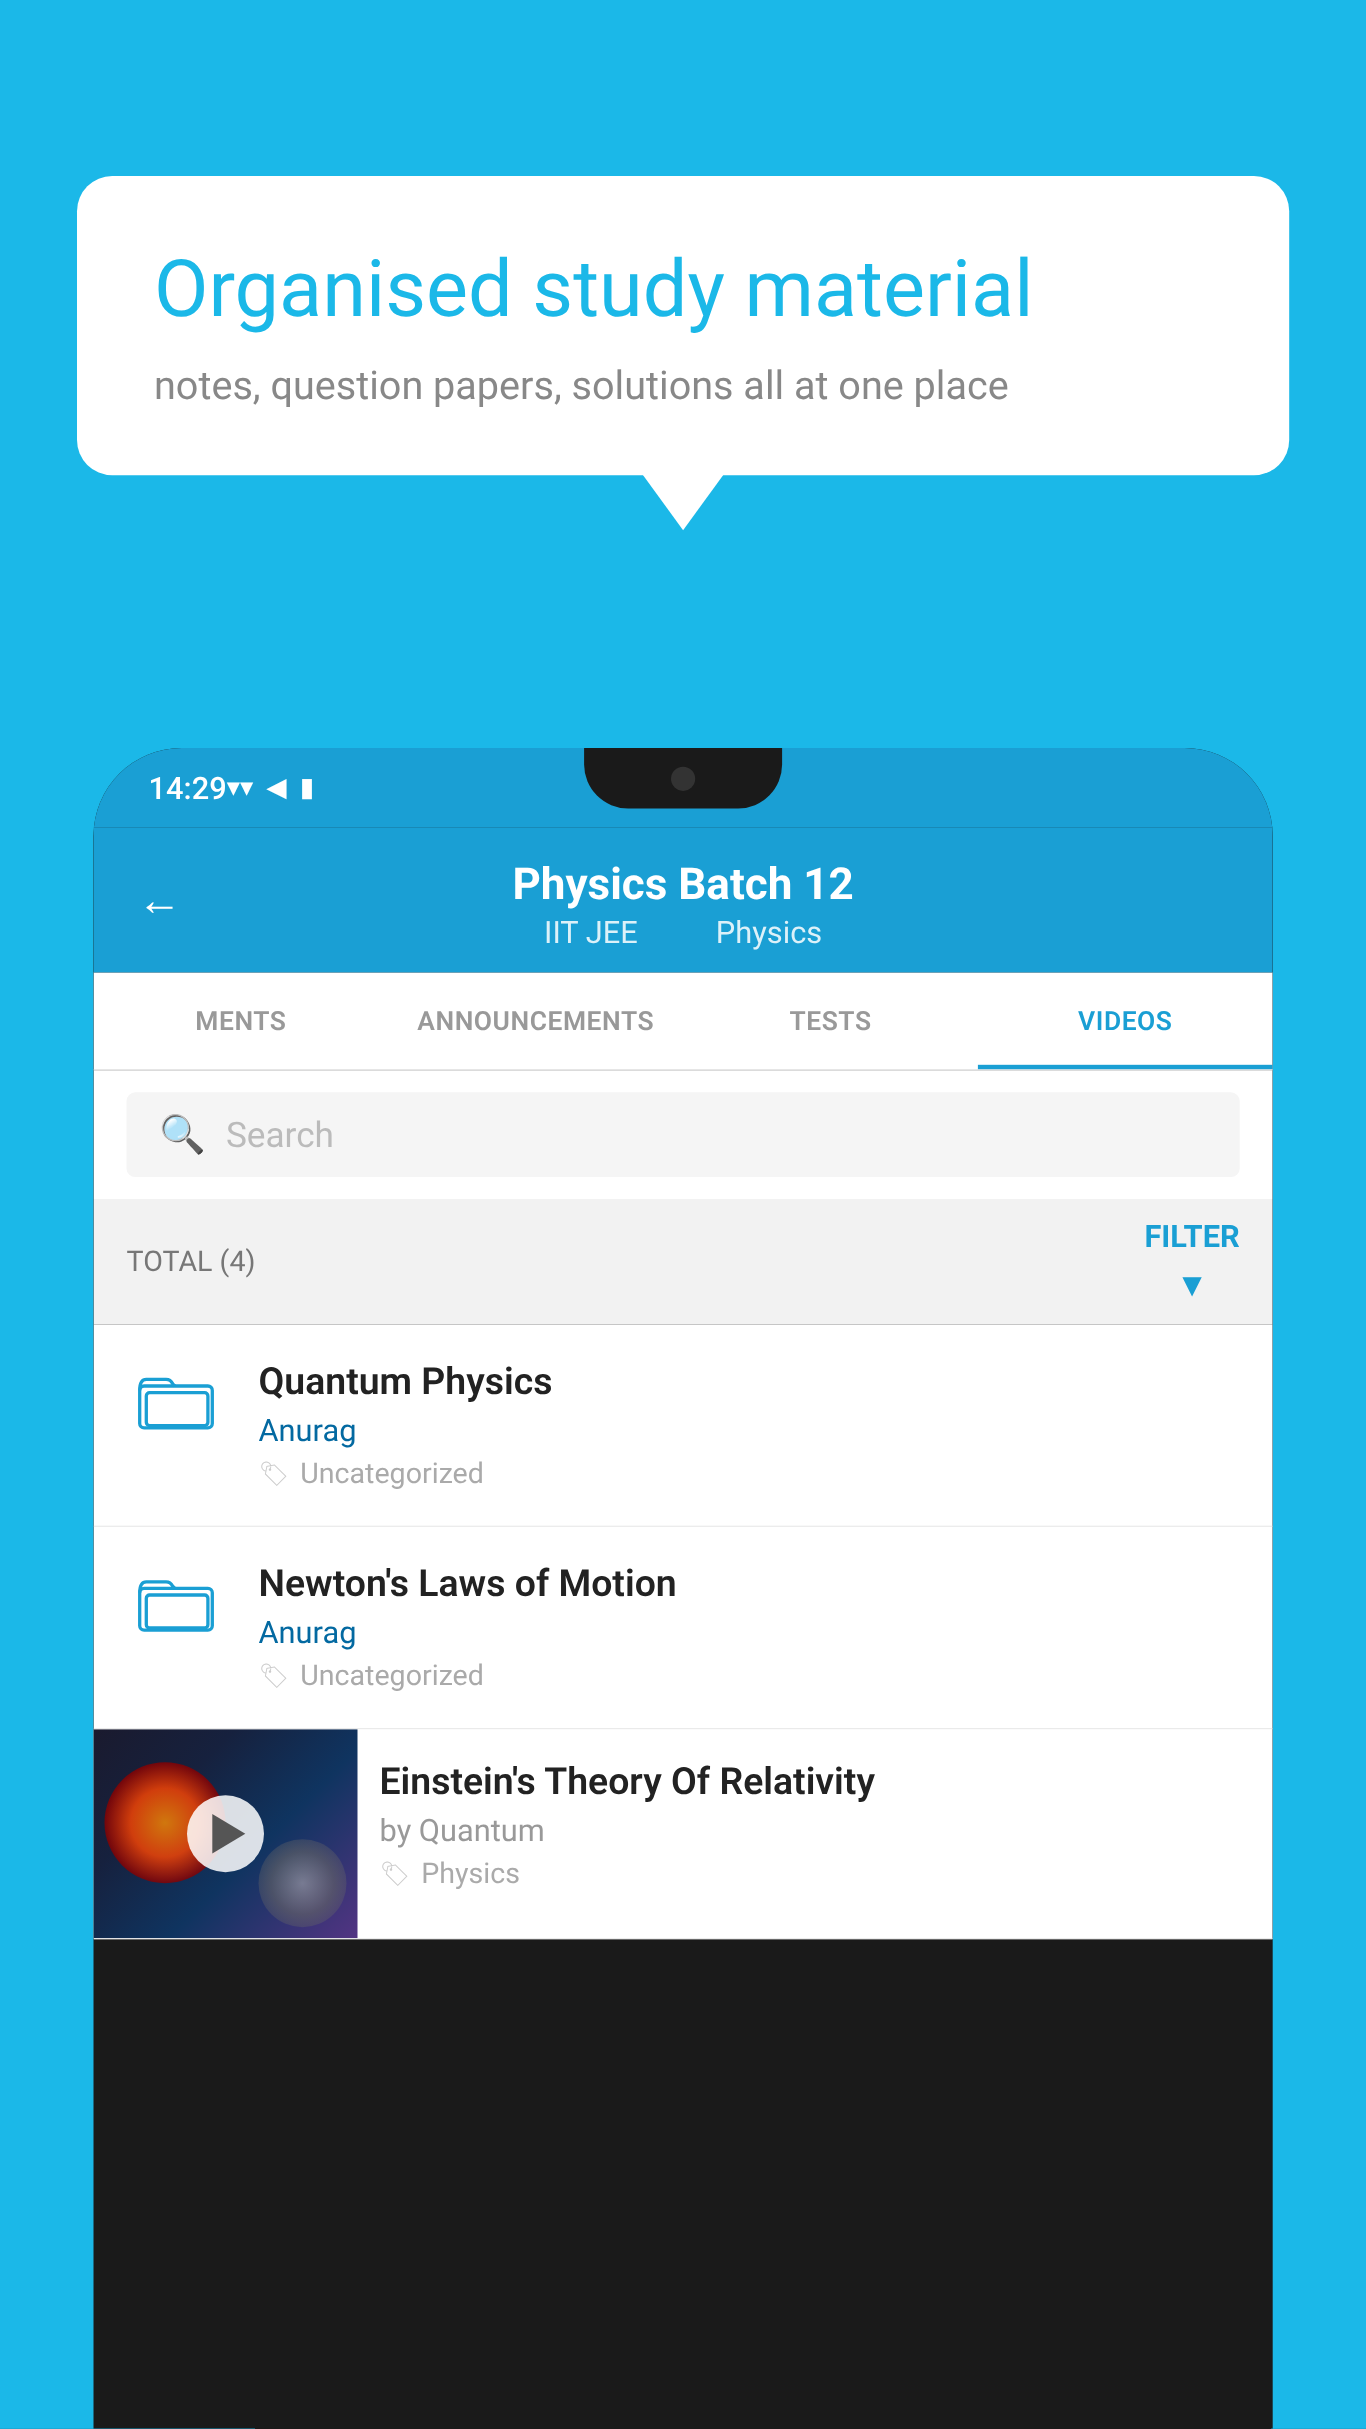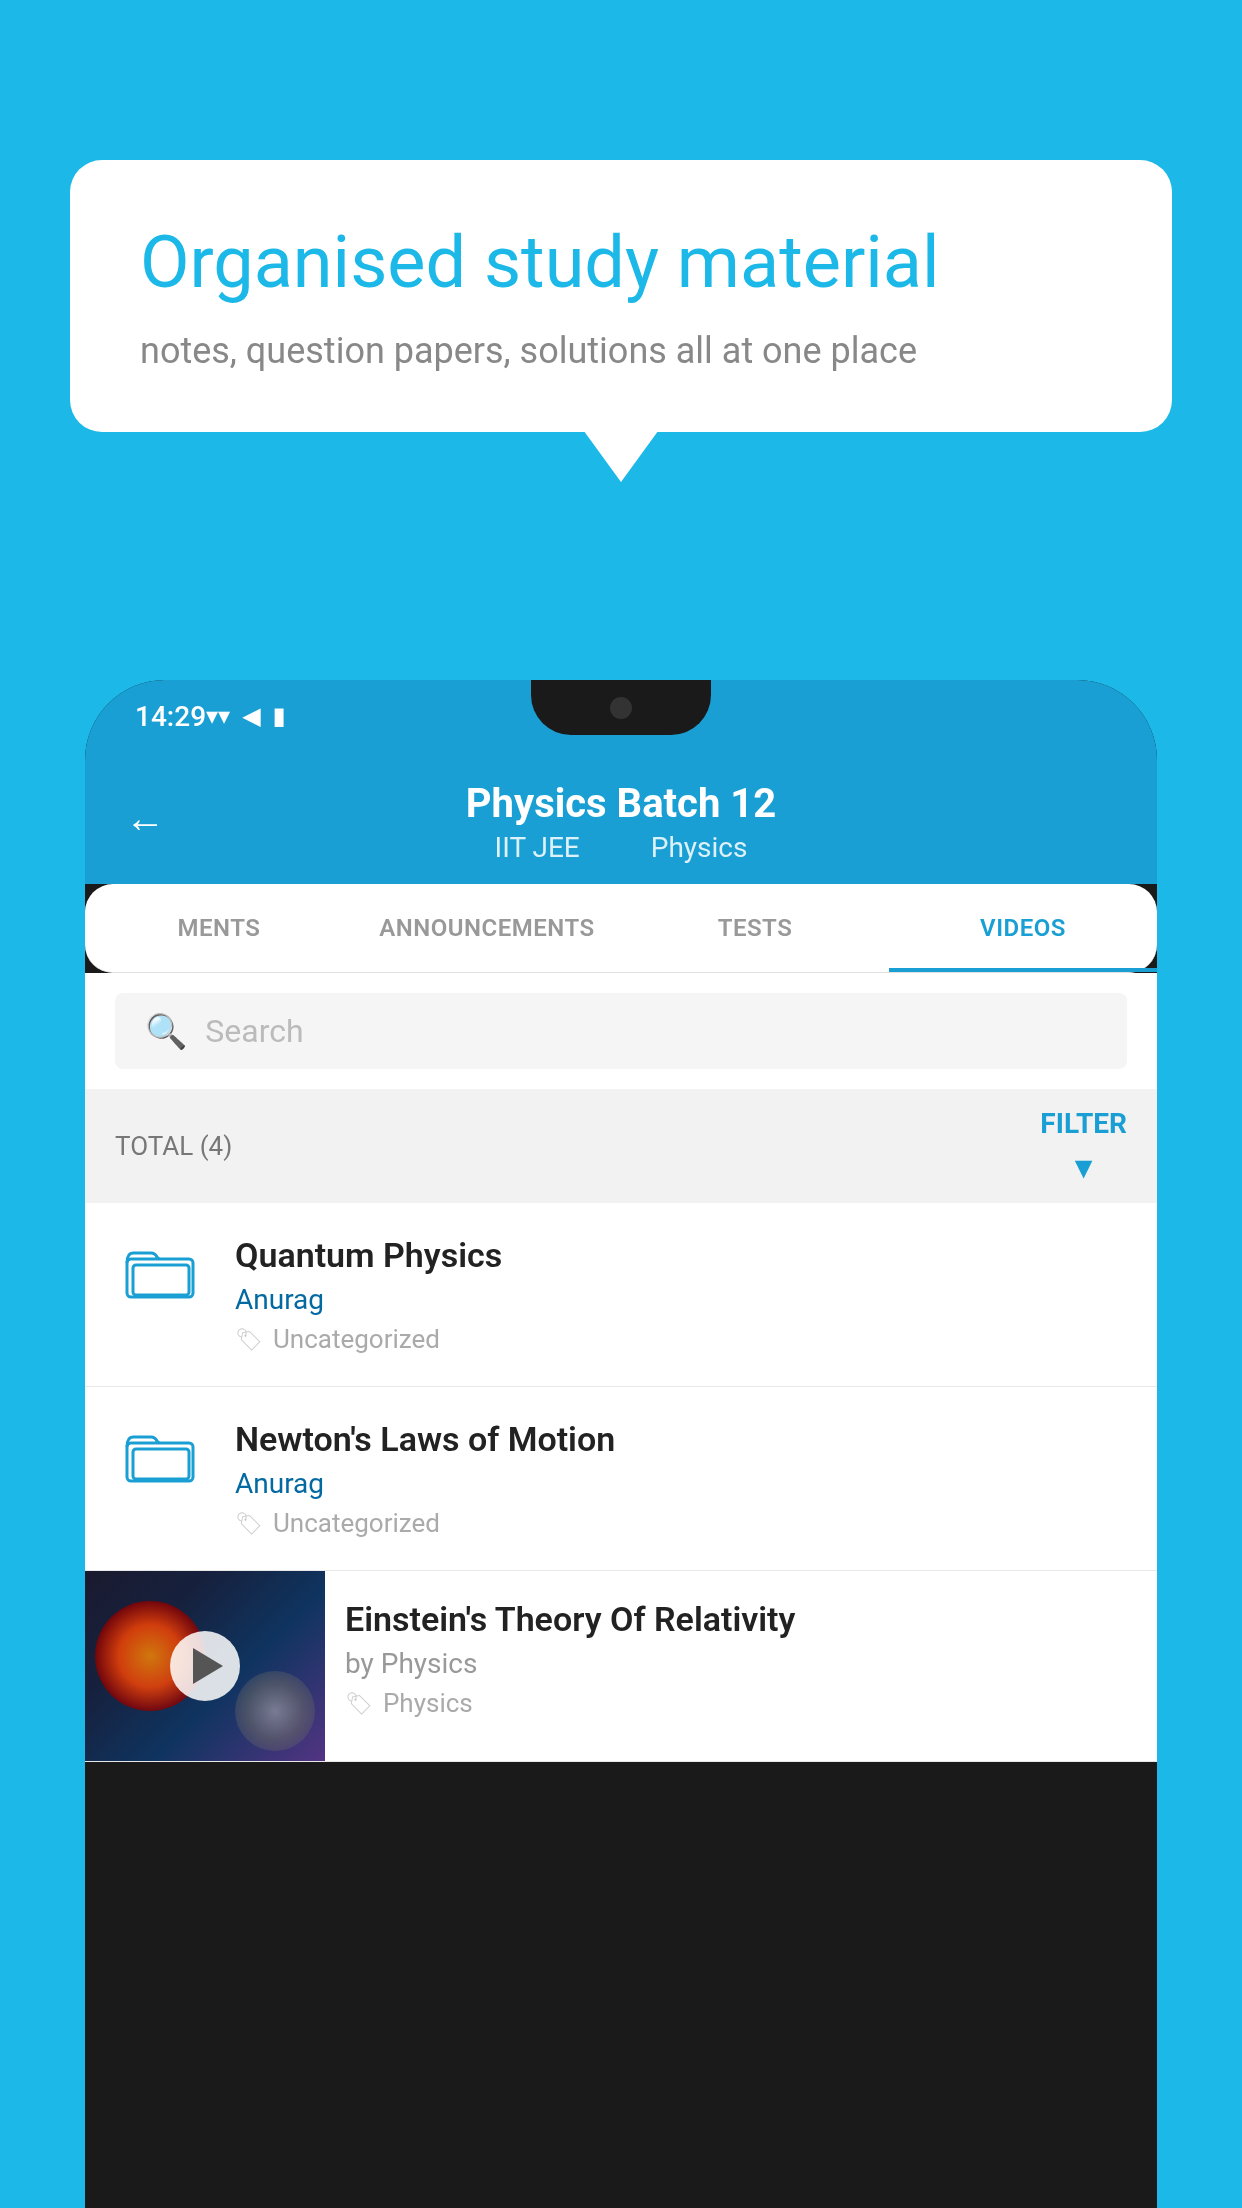--- a/index.html
+++ b/index.html
@@ -150,21 +150,20 @@
     .header-subtitle span {
       margin: 0 16px;
     }
 
     
     .tabs {
       background: white;
       display: flex;
       align-items: center;
       border-bottom: 1px solid #e0e0e0;
-      border-radius: 28px;
     }
 
     .tab {
       flex: 1;
       text-align: center;
       padding: 30px 8px;
       font-size: 24px;
       font-weight: 600;
       color: #999;
       letter-spacing: 0.5px;
@@ -503,21 +502,21 @@
     </div>
 
     <div class="list-item-video">
       <div class="video-thumbnail">
         <div class="play-button">
           <div class="play-triangle"></div>
         </div>
       </div>
       <div class="video-details">
         <div class="video-title">Einstein's Theory Of Relativity</div>
-        <div class="video-author">by Physics</div>
+        <div class="video-author">by Quantum</div>
         <div class="video-tag">
           <span class="tag-icon">🏷</span>
           <span>Physics</span>
         </div>
       </div>
     </div>
 
   </div>
 </div>
 

